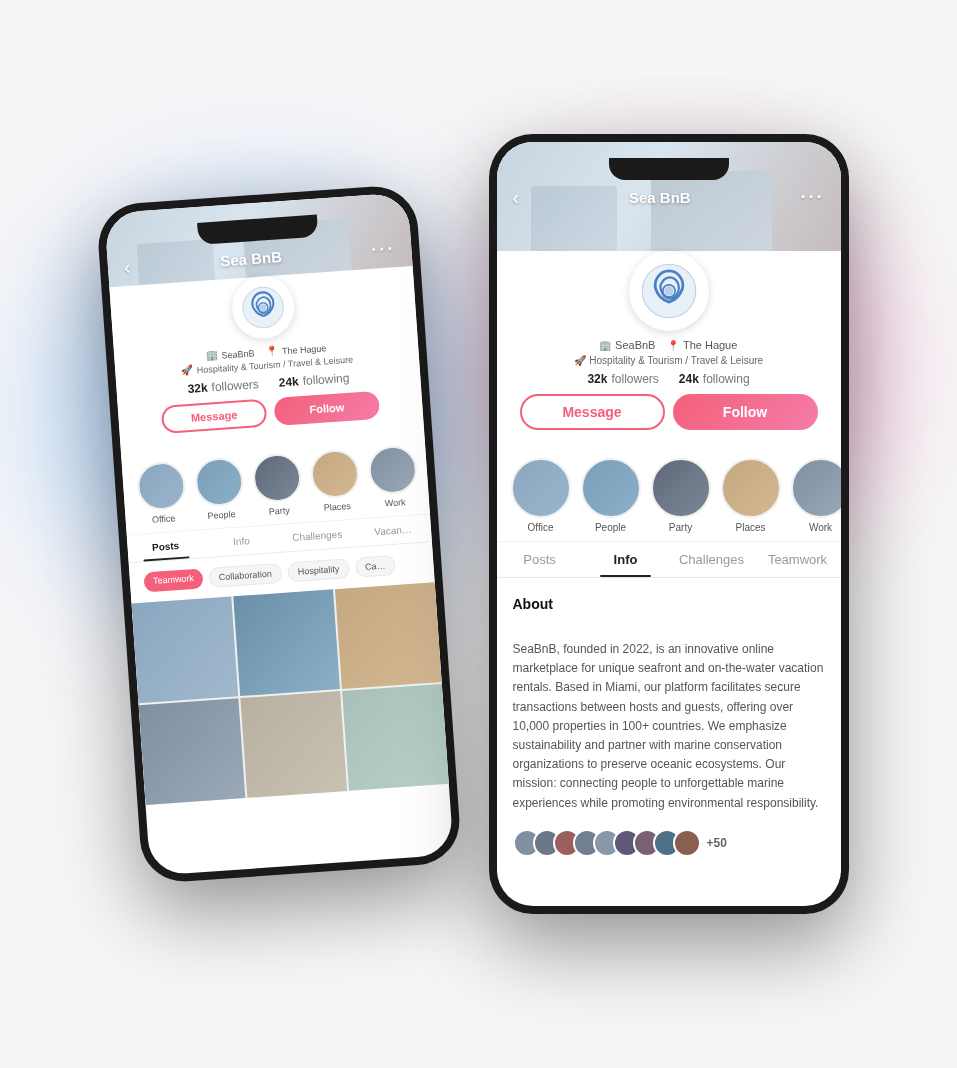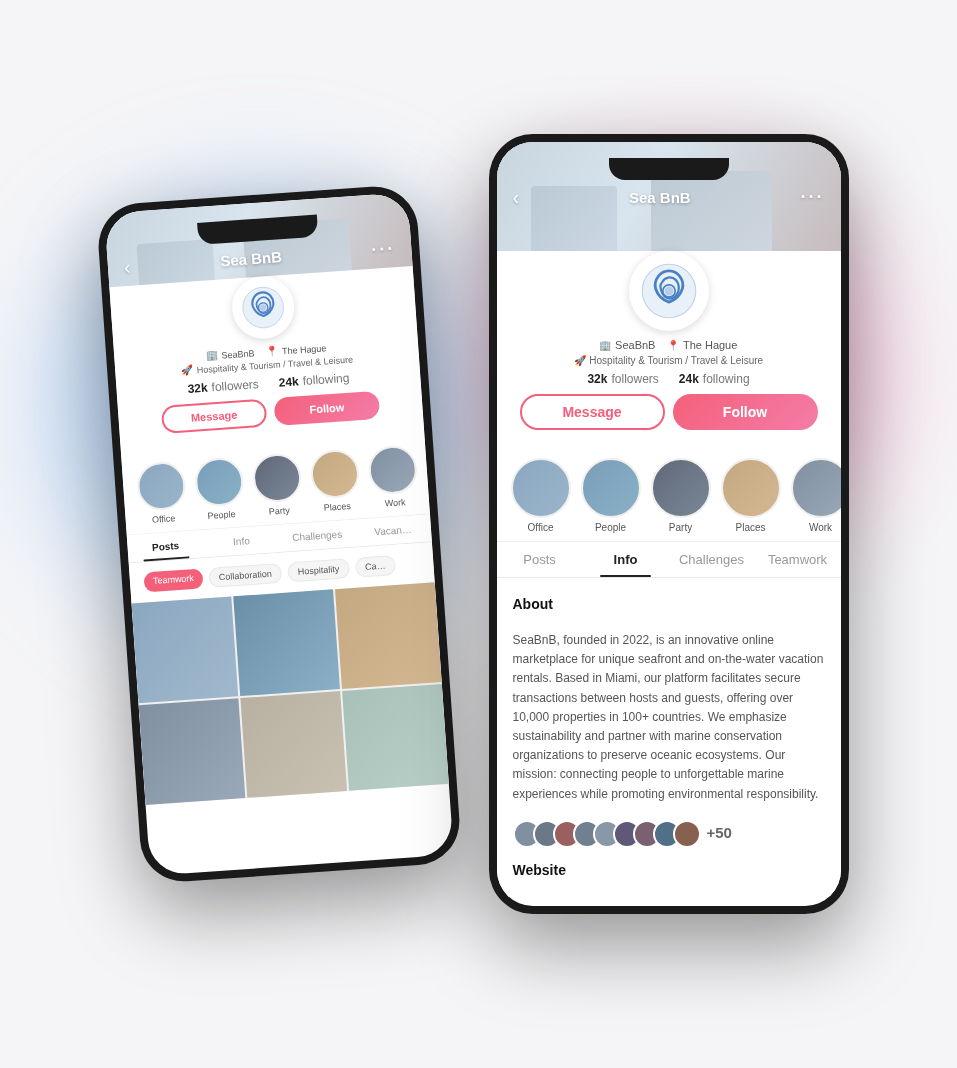--- a/index.html
+++ b/index.html
@@ -379,21 +379,21 @@
       background: #fff;
       font-size: 12px;
       line-height: 1.5;
       color: #333;
     }
 
     .info-section-title {
       font-size: 14px;
       font-weight: 700;
       color: #111;
-      margin-bottom: 16px;
+      margin-bottom: 25px;
     }
 
     .info-body {
       color: #555;
       font-size: 12px;
       line-height: 1.6;
       margin-bottom: 16px;
     }
 
     .ambassadors-title {
@@ -424,21 +424,21 @@
     .ambassador-avatar:nth-child(2) { background: #6a7888; }
     .ambassador-avatar:nth-child(3) { background: #9a6060; }
     .ambassador-avatar:nth-child(4) { background: #708090; }
     .ambassador-avatar:nth-child(5) { background: #8898a8; }
     .ambassador-avatar:nth-child(6) { background: #605878; }
     .ambassador-avatar:nth-child(7) { background: #7a6070; }
     .ambassador-avatar:nth-child(8) { background: #507088; }
     .ambassador-avatar:nth-child(9) { background: #886050; }
 
     .ambassador-more {
-      font-size: 15px;
+      font-size: 12px;
       color: #666;
       font-weight: 600;
       margin-left: 14px;
     }
 
     .website-label {
       font-size: 14px;
       font-weight: 700;
       color: #111;
       margin-top: 12px;
@@ -740,19 +740,18 @@
           <div class="ambassador-avatar"></div>
           <div class="ambassador-avatar"></div>
           <div class="ambassador-avatar"></div>
           <div class="ambassador-avatar"></div>
           <div class="ambassador-avatar"></div>
           <div class="ambassador-avatar"></div>
           <div class="ambassador-avatar"></div>
           <span class="ambassador-more">+50</span>
         </div>
 
-        <div class="website-label">Website</div>
       </div>
 
     </div>
   </div>
 
 </div>
 
 </body></html>

